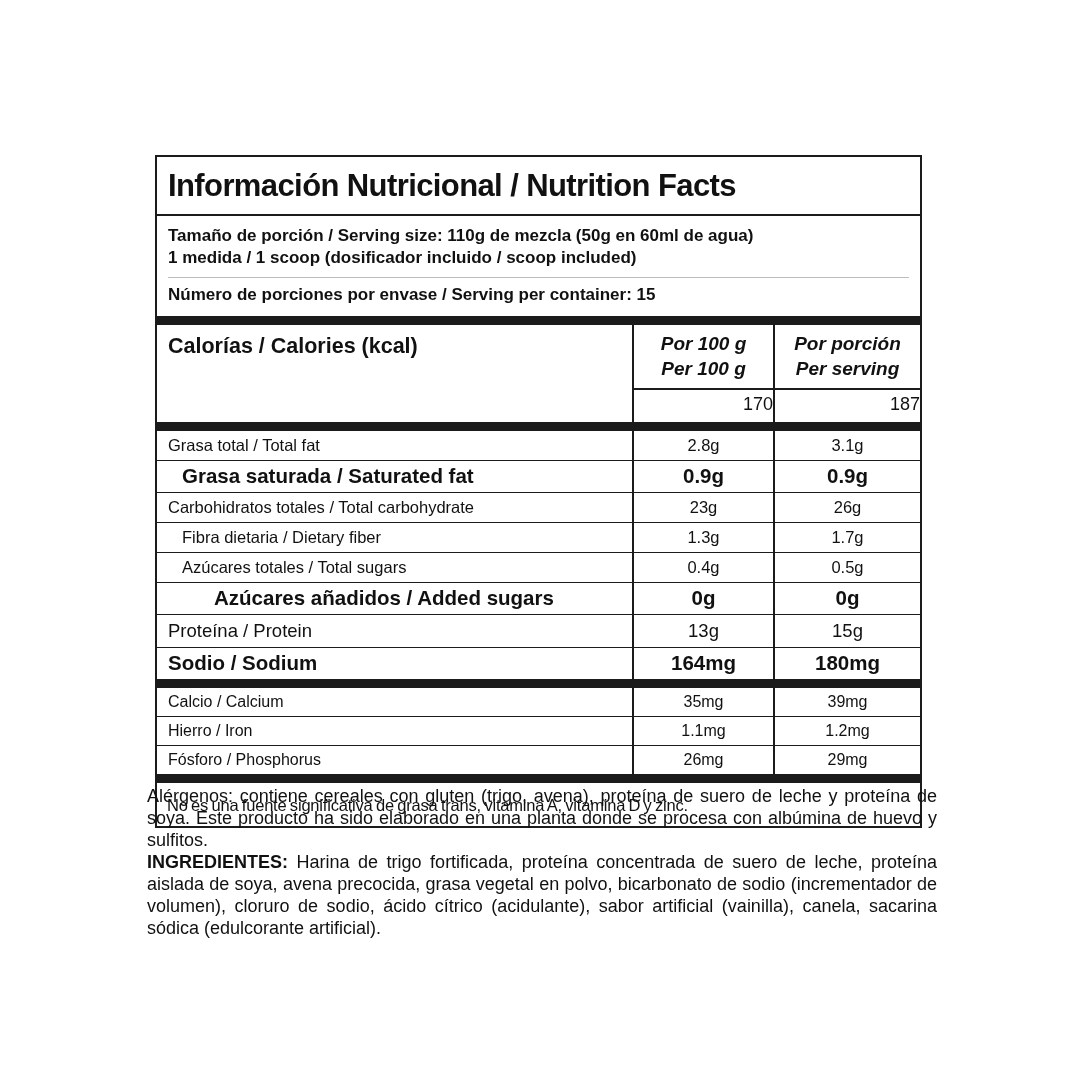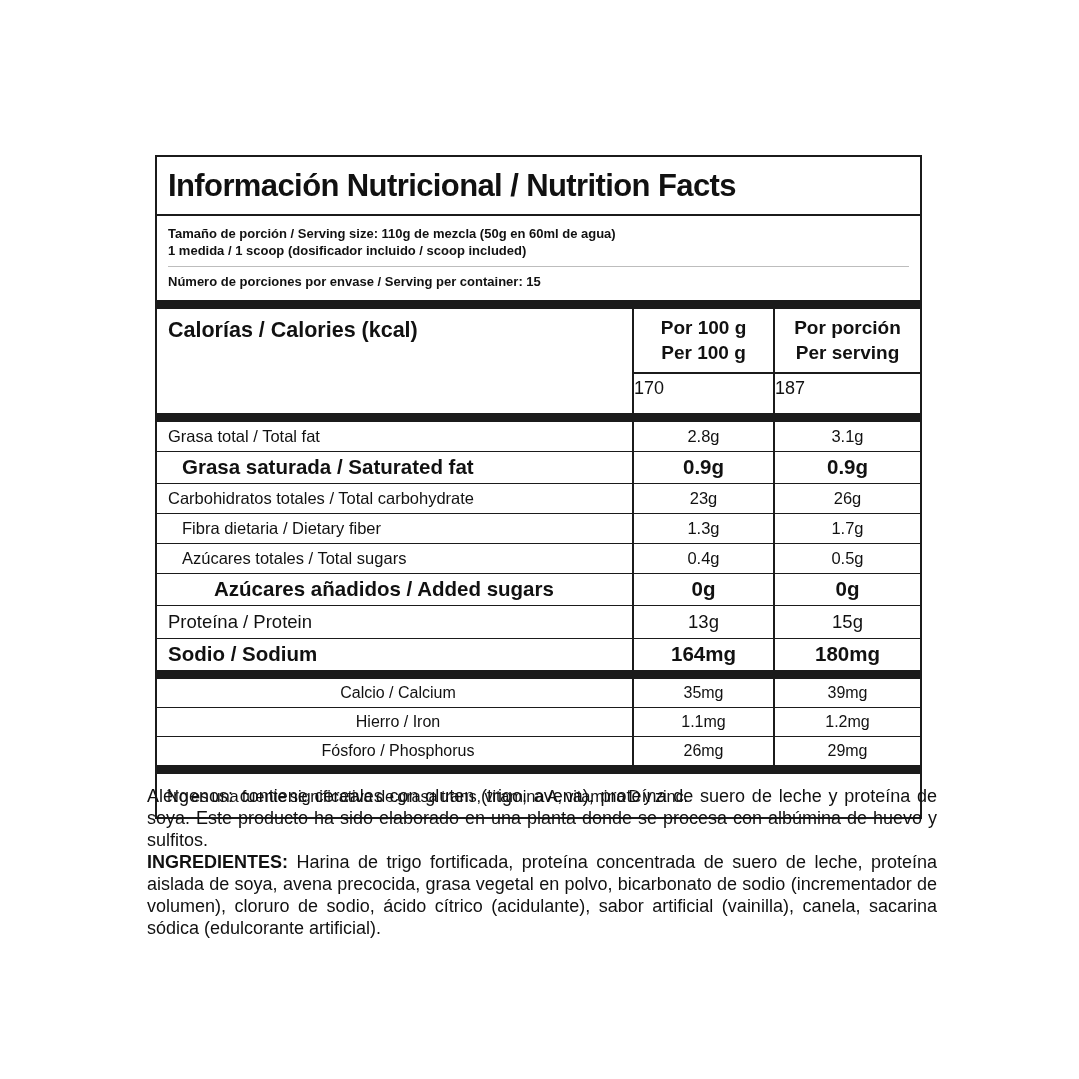--- a/index.html
+++ b/index.html
@@ -10,48 +10,48 @@
   
   .nf {
     position:absolute; left:155px; top:155px; width:763px;
     border:2px solid #1b1b1b; background:#fff;
   }
   .nf-title {
     font-weight:bold; font-size:31px; letter-spacing:-0.6px;
     padding:11px 8px 10px 11px; border-bottom:2px solid #1b1b1b;
     white-space:nowrap;
   }
-  .serving { font-weight:bold; font-size:13px; line-height:1.32; padding:9px 11px 10px; }
+  .serving { font-weight:bold; font-size:17px; line-height:1.32; padding:9px 11px 10px; }
   .serving-divider { border-top:1px solid #bdbdbd; margin:7px 0 6px; }
   .thick-bar { height:9px; background:#1b1b1b; }
 
   .grid3 { display:grid; grid-template-columns:475px 141px 147px;border-radius:22px; }
 
   .cal-label { grid-row:1 / 3; font-weight:bold; font-size:21.5px; padding:9px 0 0 11px; }
   .cal-head {
     font-weight:bold; font-size:19px; text-align:center; line-height:1.3;
-    white-space:pre-line; padding:7px 0 6px; border-left:2px solid #1b1b1b;
+    white-space:pre-line; padding:7px 0 6px; border-left:2px solid #1b1b1b;font-style:italic;
   }
   .cal-val {
-    text-align:left; font-size:18px; padding:4px 0 14px;
+    text-align:right; font-size:18px; padding:4px 0 7px;
     border-left:2px solid #1b1b1b; border-top:2px solid #1b1b1b;
   }
 
   .rows .row { display:grid; grid-template-columns:475px 141px 147px; }
   .rows .row + .row { border-top:1.5px solid #1b1b1b; }
   .row .label-cell { font-size:16.5px; padding:5px 4px 5px 11px; }
   .row .value-cell {
     font-size:16.5px; text-align:center; padding:5px 0;
     border-left:2px solid #1b1b1b;
   }
   .row.bold .label-cell, .row.bold .value-cell { font-weight:bold; font-size:20.5px; padding-top:3px; padding-bottom:4px; }
   .row.large .label-cell, .row.large .value-cell { font-size:18.5px; }
   .row.ind1 .label-cell { padding-left:25px; }
   .row.ind2 .label-cell { padding-left:57px; }
-  .rows.minerals .label-cell, .rows.minerals .value-cell { font-size:16px; padding-top:5px; padding-bottom:5px;text-align:center; }
+  .rows.minerals .label-cell, .rows.minerals .value-cell { font-size:16px; padding-top:5px; padding-bottom:5px; }
 
   .footnote { font-size:16.5px; letter-spacing:-0.2px; word-spacing:-1px; padding:13px 9px 11px 10px; }
 
   
   .ingredients-block {
     position:absolute; left:147px; top:786px; width:790px;
     font-size:18px; line-height:1.22; text-align:justify;
   }
   .ingredients-head { font-weight:bold; }
   .para { margin:0; }

